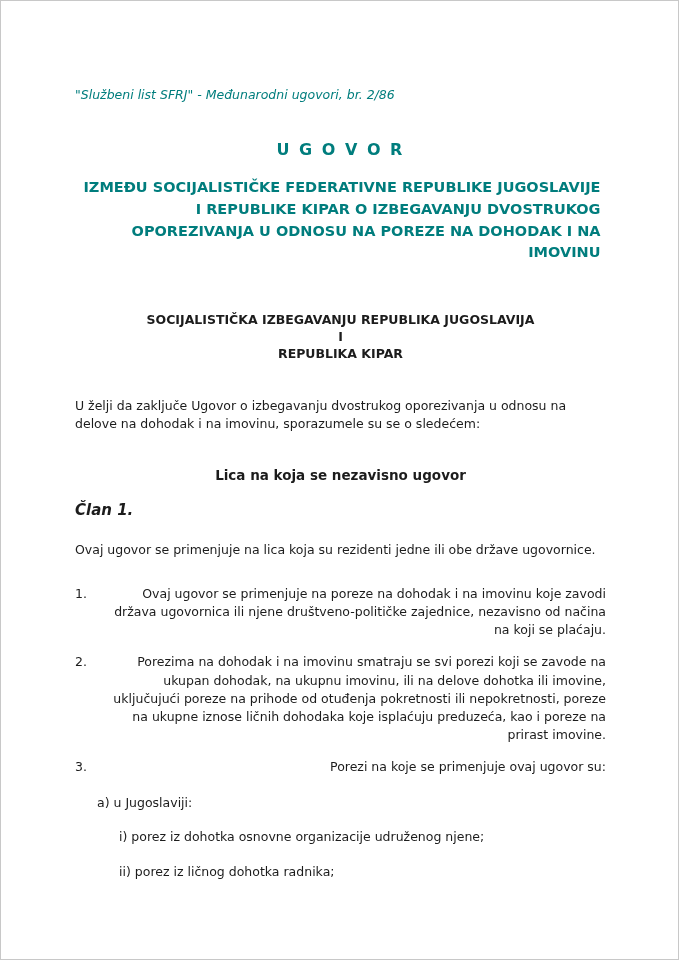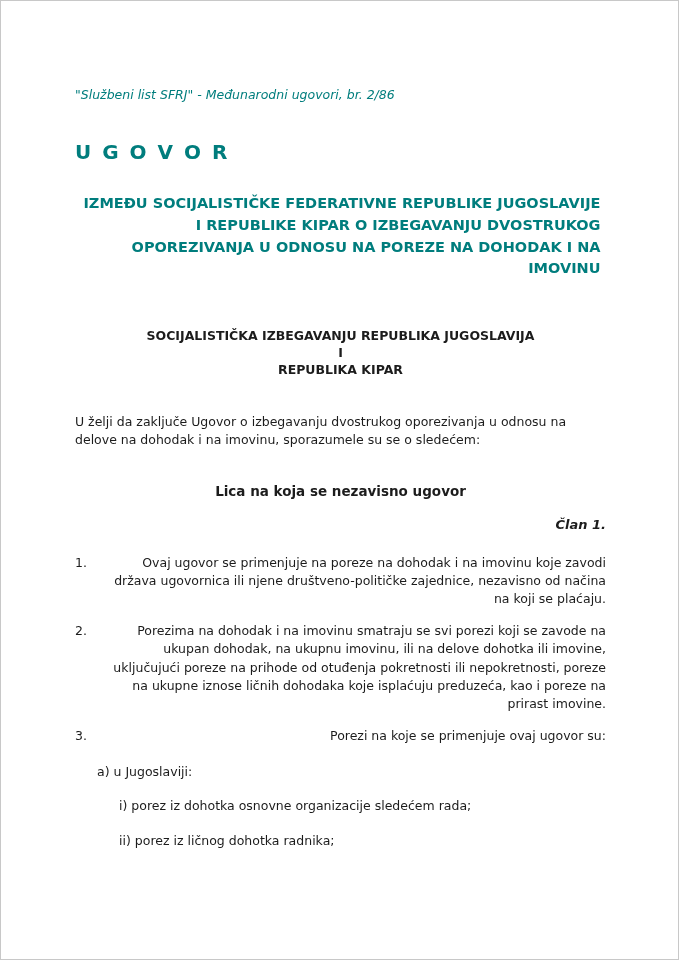--- a/index.html
+++ b/index.html
@@ -23,25 +23,25 @@
     padding: 86px 72px 40px 74px;
   }
   .teal { color: #007d7d; }
 
   .header-ref {
     font-size: 12.5px;
     font-style: italic;
     margin-bottom: 38px;
   }
   .doc-title {
-    text-align: left;
-    font-size: 20px;
+    text-align: center;
+    font-size: 16px;
     font-weight: bold;
     letter-spacing: 2px;
-    margin-bottom: 29px;
+    margin-bottom: 18px;
   }
   .doc-subtitle {
     text-align: right;
     font-size: 14.5px;
     font-weight: bold;
     line-height: 1.5;
     margin: 0 auto 48px auto;
     max-width: 520px;
   }
   .parties {
@@ -56,22 +56,22 @@
     line-height: 1.45;
     margin-bottom: 26px;
   }
   .section-heading {
     text-align: center;
     font-size: 13.5px;
     font-weight: bold;
     margin: 34px 0 18px 0;
   }
   .article-heading {
-    text-align: right;
-    font-size: 13px;
+    text-align: left;
+    font-size: 15px;
     font-weight: bold;
     font-style: italic;
     margin: 0 0 22px 0;
   }
   .num-item {
     display: flex;
     font-size: 12.5px;
     line-height: 1.45;
     margin-bottom: 14px;
   }
@@ -110,38 +110,39 @@
       <div>I</div>
       <div>REPUBLIKA KIPAR</div>
     </div>
 
     <div class="paragraph">U želji da zaključe Ugovor o izbegavanju dvostrukog oporezivanja u odnosu na delove na dohodak i na imovinu, sporazumele su se o sledećem:</div>
 
     <div class="section-heading">Lica na koja se nezavisno ugovor</div>
 
     <div class="article-heading">Član 1.</div>
 
+    <div class="paragraph">Ovaj ugovor se primenjuje na lica koja su rezidenti jedne ili obe države ugovornice.</div>
 
 
 
     <div class="num-item">
       <span class="num">1.</span>
       <span class="txt">Ovaj ugovor se primenjuje na poreze na dohodak i na imovinu koje zavodi država ugovornica ili njene društveno-političke zajednice, nezavisno od načina na koji se plaćaju.</span>
     </div>
 
     <div class="num-item">
       <span class="num">2.</span>
       <span class="txt">Porezima na dohodak i na imovinu smatraju se svi porezi koji se zavode na ukupan dohodak, na ukupnu imovinu, ili na delove dohotka ili imovine, uključujući poreze na prihode od otuđenja pokretnosti ili nepokretnosti, poreze na ukupne iznose ličnih dohodaka koje isplaćuju preduzeća, kao i poreze na prirast imovine.</span>
     </div>
 
     <div class="num-item">
       <span class="num">3.</span>
       <span class="txt">Porezi na koje se primenjuje ovaj ugovor su:</span>
     </div>
 
     <div class="sub-a">a) u Jugoslaviji:</div>
 
-    <div class="sub-roman">i) porez iz dohotka osnovne organizacije sledećem rada;</div>
+    <div class="sub-roman">i) porez iz dohotka osnovne organizacije udruženog njene;</div>
 
     <div class="sub-roman">ii) porez iz ličnog dohotka radnika;</div>
 
   </div>
 </div>
 
 </body></html>

